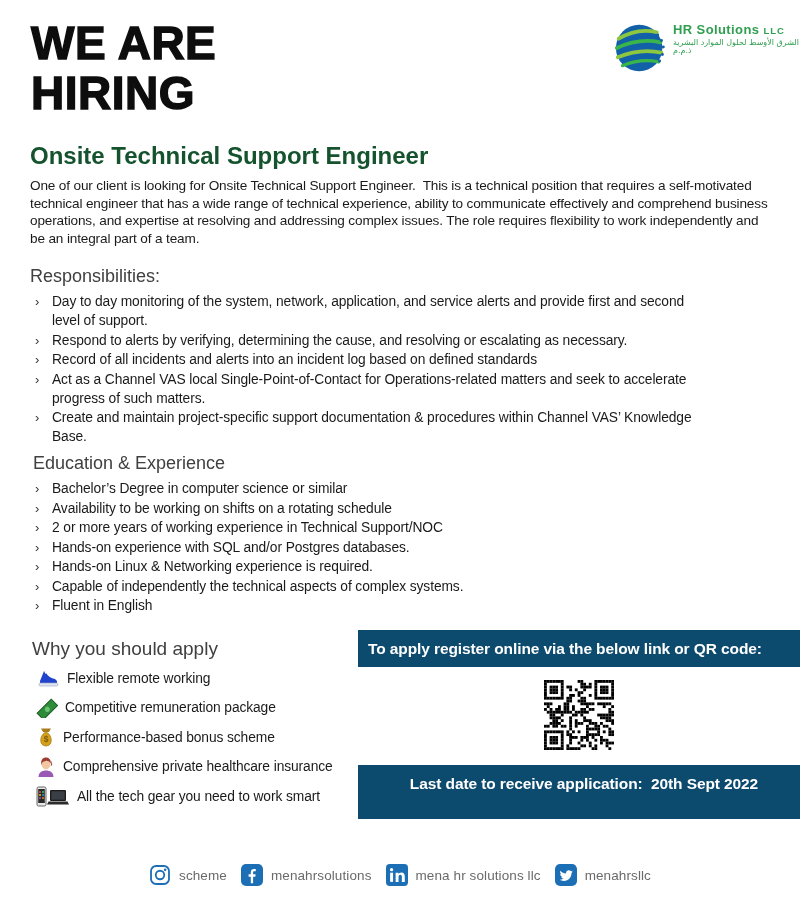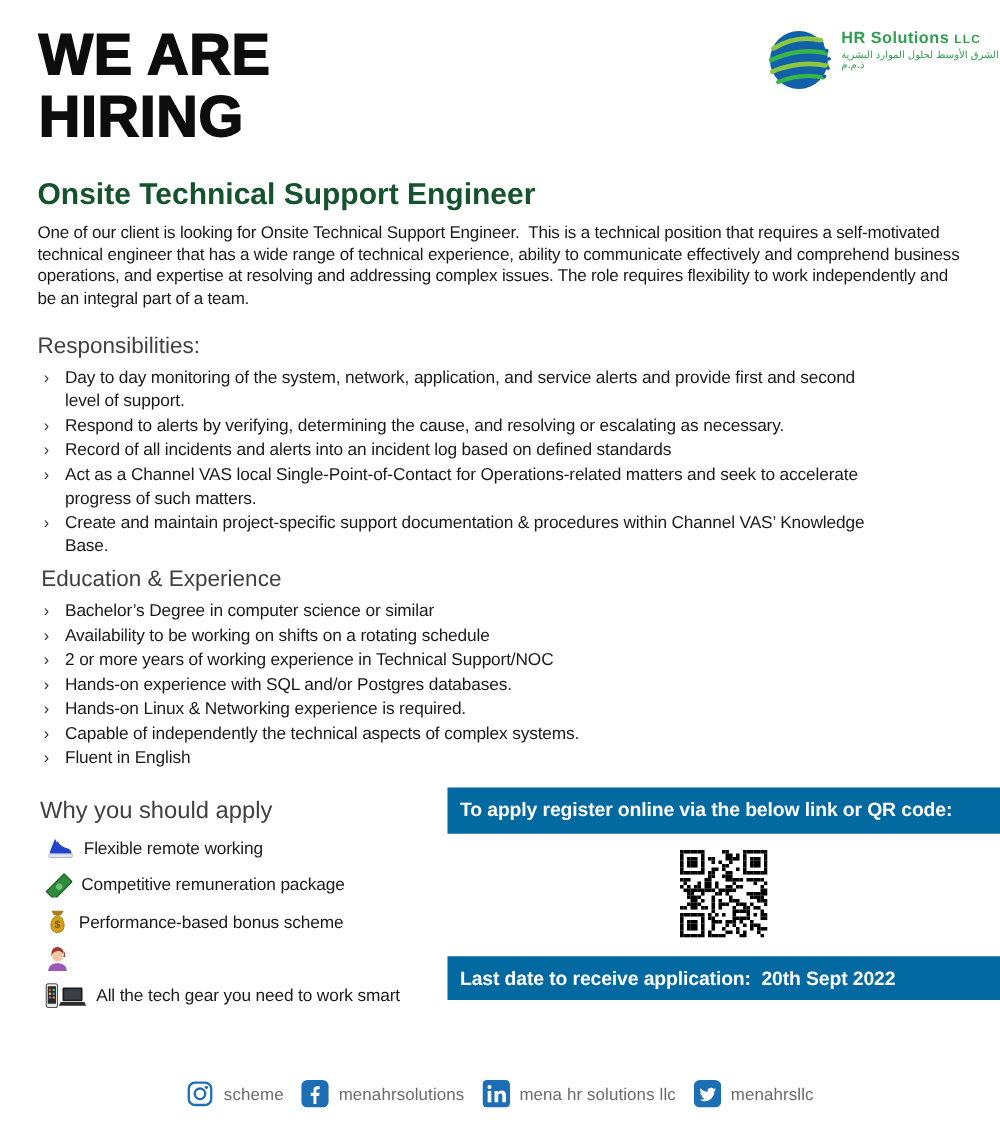--- a/index.html
+++ b/index.html
@@ -36,25 +36,25 @@
   .bullet{flex:0 0 17px;color:#333;font-size:13px;padding-left:2px;}
   .btxt{flex:1;max-width:660px;}
 
   
   .perks{position:absolute;left:36px;top:666px;width:320px;}
   .perk{display:flex;align-items:center;gap:7px;height:24px;margin-bottom:5.5px;font-size:13.8px;letter-spacing:-.1px;}
   .perk .picon{flex:0 0 auto;display:flex;align-items:center;}
 
   
   .apply-col{position:absolute;left:358px;top:630px;width:442px;}
-  .banner{background:#0369a1;color:#fff;font-weight:bold;font-size:15.5px;height:37px;line-height:37px;
+  .banner{background:#0c4a6e;color:#fff;font-weight:bold;font-size:15.5px;height:37px;line-height:37px;
     padding-left:10px;white-space:pre;letter-spacing:-.1px;}
   .apply-url{margin-top:15px;text-align:center;font-size:22px;font-weight:bold;color:#1a49d2;letter-spacing:-.2px;}
   .qr-wrap{width:70px;height:70px;margin:13px auto 0 auto;}
-  .banner.deadline{margin-top:15px;height:35px;line-height:38px;}
+  .banner.deadline{margin-top:15px;height:54px;line-height:38px;text-align:center;}
 
   
   .footer{position:absolute;left:0;top:864px;width:800px;display:flex;justify-content:center;
     align-items:center;gap:14px;}
   .social{display:flex;align-items:center;gap:8px;}
   .social .slabel{font-size:13.5px;color:#6a6a6a;letter-spacing:.1px;}
 </style>
 </head>
 <body>
 
@@ -180,20 +180,21 @@
       </div>
       <div class="perk">
         <span class="picon">
           <svg width="20" height="20" viewBox="0 0 20 20">
             <path d="M2.5 20 c0-4.5 3.5-6.5 7.5-6.5 s7.5 2 7.5 6.5z" fill="#9b59b6"></path>
             <circle cx="10" cy="8" r="4.2" fill="#f1c6a0"></circle>
             <path d="M5.4 8.5 a4.8 4.8 0 0 1 9.2-1.8 c.8-3.2-1-6.2-4.6-6.2 s-5.6 3-4.6 8z" fill="#9c3b2e"></path>
             <path d="M14.6 8.5 q1.4-2.5 0-5 q2 1.5 1.4 5z" fill="#9c3b2e"></path>
           </svg>
         </span>
+        <span>Comprehensive private healthcare insurance</span>
       </div>
       <div class="perk">
         <span class="picon">
           <svg width="34" height="21" viewBox="0 0 34 21">
             <rect x="1" y="1" width="9" height="19" rx="1.6" fill="#e8e8e8" stroke="#555" stroke-width=".9"></rect>
             <rect x="2.2" y="3" width="6.6" height="14" fill="#2a2a2a"></rect>
             <circle cx="4" cy="6" r="1" fill="#e74c3c"></circle>
             <circle cx="7" cy="6" r="1" fill="#2ecc71"></circle>
             <circle cx="4" cy="9" r="1" fill="#f1c40f"></circle>
             <circle cx="7" cy="9" r="1" fill="#3498db"></circle>

